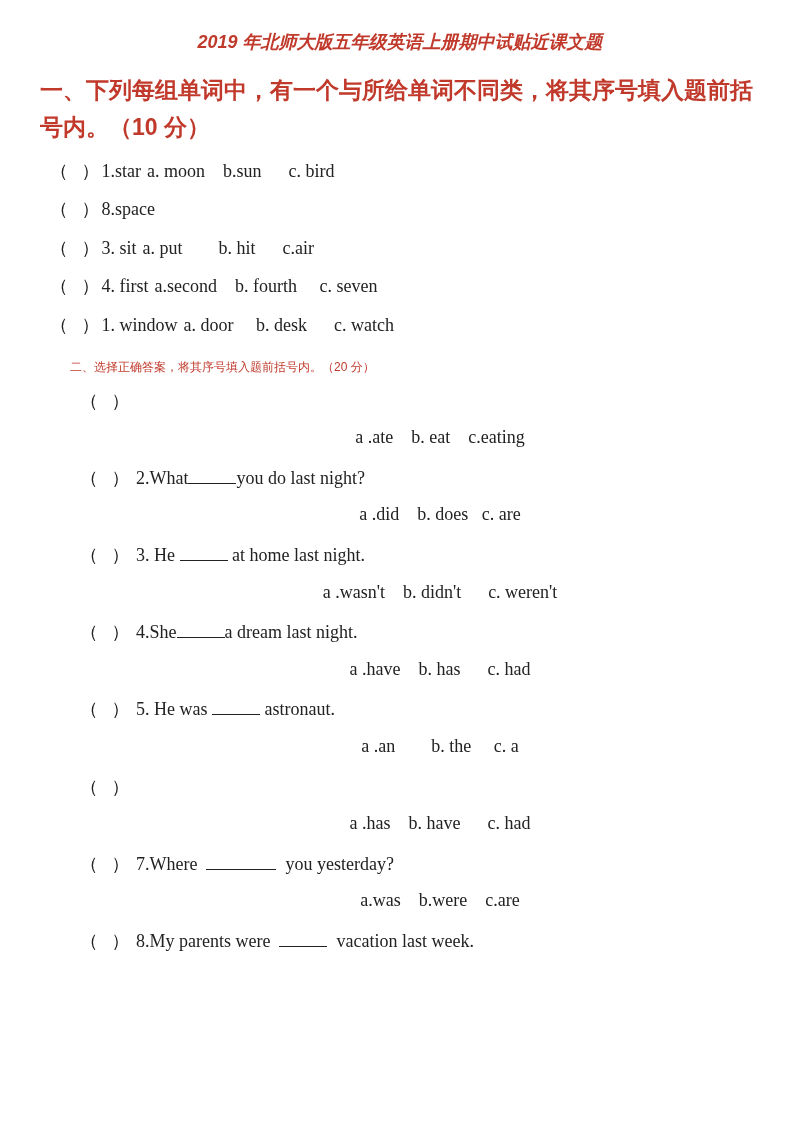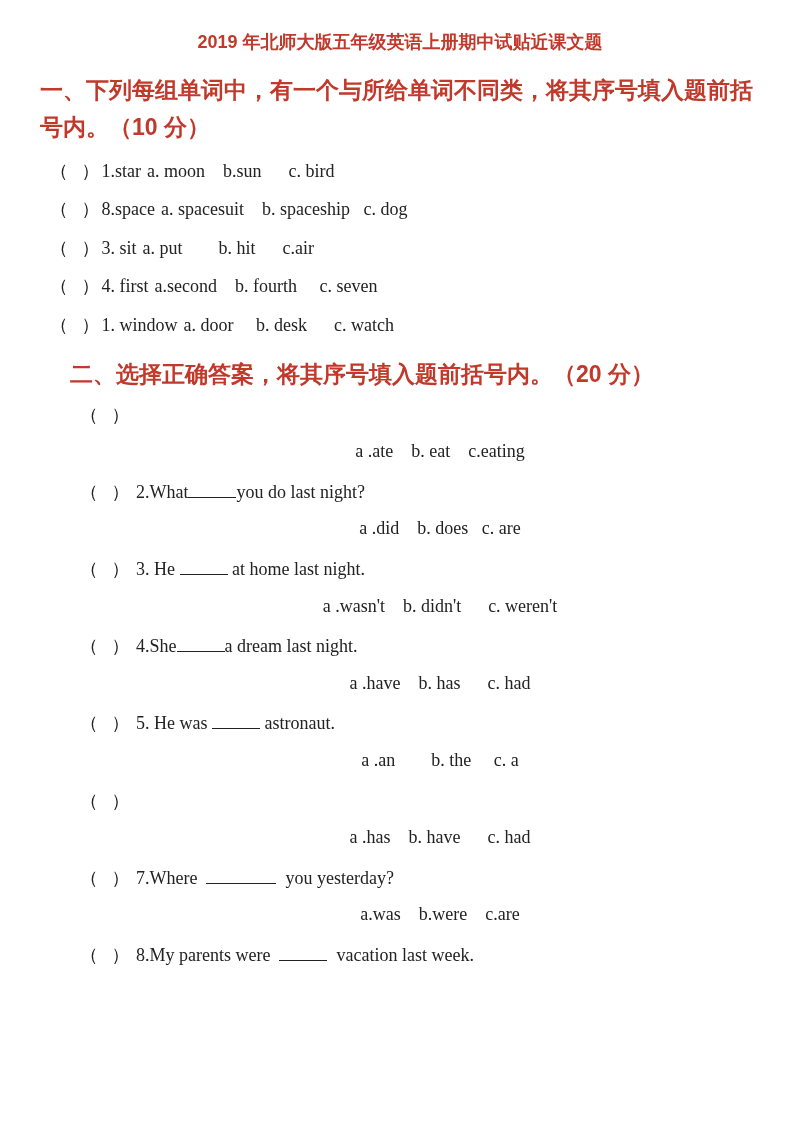--- a/index.html
+++ b/index.html
@@ -16,20 +16,21 @@
       color: #222;
       padding: 30px 40px;
     }
     .page-title {
       text-align: center;
       color: #c0392b;
       font-size: 18px;
       font-weight: bold;
       margin-bottom: 18px;
       font-family: "SimHei", "黑体", sans-serif;
+      font-style: italic;
     }
     .section-header {
       color: #c0392b;
       font-size: 23px;
       font-weight: bold;
       margin-bottom: 10px;
       font-family: "SimHei", "黑体", sans-serif;
       line-height: 1.6;
     }
     .question-group {
@@ -52,22 +53,22 @@
     }
     .q-num {
       margin-right: 6px;
       color: #222;
     }
     .q-text {
       color: #222;
     }
     .section2-header {
       color: #c0392b;
-      font-size: 23px;
-      font-weight: bold;
+      font-size: 12px;
+      font-weight: normal;
       margin: 18px 0 10px 30px;
       font-family: "SimHei", "黑体", sans-serif;
     }
     .s2-question-row {
       display: flex;
       align-items: baseline;
       margin-bottom: 6px;
       padding-left: 40px;
       line-height: 1.7;
       font-size: 18px;
@@ -103,21 +104,20 @@
 
     <div class="question-row">
       <span class="bracket">（ &nbsp; ）</span>
       <span class="q-num">1.star</span>
       <span class="q-text">a. moon &nbsp;&nbsp; b.sun &nbsp;&nbsp;&nbsp;&nbsp; c. bird</span>
     </div>
 
     <div class="question-row">
       <span class="bracket">（ &nbsp; ）</span>
       <span class="q-num">8.space</span>
-      <span class="q-text">a. spacesuit &nbsp;&nbsp; b. spaceship &nbsp; c. dog</span>
     </div>
 
     <div class="question-row">
       <span class="bracket">（ &nbsp; ）</span>
       <span class="q-num">3. sit</span>
       <span class="q-text">a. put &nbsp;&nbsp;&nbsp;&nbsp;&nbsp;&nbsp; b. hit &nbsp;&nbsp;&nbsp;&nbsp; c.air</span>
     </div>
 
     <div class="question-row">
       <span class="bracket">（ &nbsp; ）</span>

